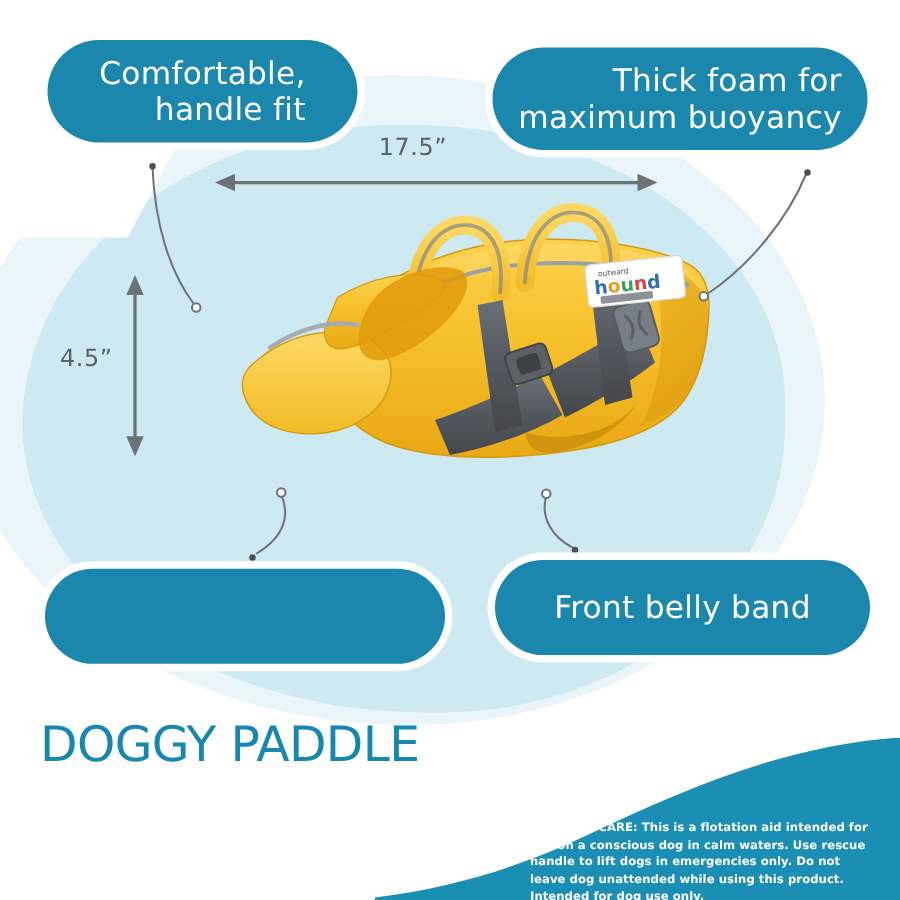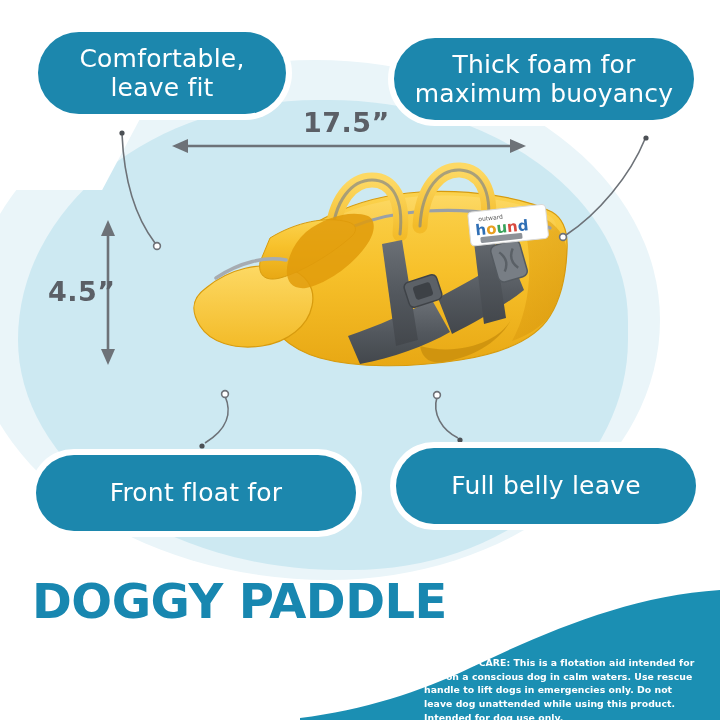--- a/index.html
+++ b/index.html
@@ -23,41 +23,41 @@
     position:absolute;left:0px;top:100px;width:150px;height:90px;background:#ffffff;
     transform:skewX(-28deg);transform-origin:top left;
   }
 
   
   .product{position:absolute;left:120px;top:150px;width:470px;height:255px;}
 
   
   .bubble{
     position:absolute;background:#1c87ad;color:#ffffff;border-radius:46px;
-    display:flex;align-items:center;justify-content:center;text-align:center;
+    display:flex;align-items:center;justify-content:center;text-align:right;
     font-size:25px;line-height:1.18;font-weight:400;letter-spacing:.2px;
     box-shadow:0 0 0 6px #ffffff;
     padding:6px 16px;box-sizing:border-box;
   }
   #bubble-tl{left:38px;top:32px;width:248px;height:82px;}
   #bubble-tr{left:394px;top:38px;width:300px;height:82px;}
   #bubble-bl{left:36px;top:455px;width:320px;height:76px;}
   #bubble-br{left:396px;top:448px;width:300px;height:76px;}
 
   
   .dim-label{
-    position:absolute;color:#5b5f66;font-weight:bold;font-size:27px;letter-spacing:.5px;
+    position:absolute;color:#5b5f66;font-weight:normal;font-size:19px;letter-spacing:.5px;
   }
   #dim-w-label{left:303px;top:107px;}
   #dim-h-label{left:48px;top:276px;}
 
   
   .headline{
     position:absolute;left:32px;top:578px;color:#1887b0;
-    font-weight:bold;font-size:48px;line-height:.96;letter-spacing:-.5px;
+    font-weight:normal;font-size:39px;line-height:.96;letter-spacing:-.5px;
   }
   .headline div{white-space:nowrap;}
 
   
   .wave-wrap{position:absolute;left:300px;top:590px;width:420px;height:130px;overflow:hidden;}
   .safety-text{
     position:absolute;left:424px;top:656px;width:276px;color:#ffffff;
     font-size:9.3px;line-height:1.47;font-weight:bold;letter-spacing:.05px;
   }
 
@@ -193,37 +193,37 @@
       <circle cx="460" cy="440" r="2.6" fill="#4c5055" stroke="none"></circle>
     </g>
   </svg>
 
   <div class="dim-label" id="dim-w-label">17.5”</div>
   <div class="dim-label" id="dim-h-label">4.5”</div>
 
   <div class="bubble" id="bubble-tl">
     <span>
       <span>Comfortable,</span><br>
-      <span>leave fit</span>
+      <span>handle fit</span>
     </span>
   </div>
   <div class="bubble" id="bubble-tr">
     <span>
       <span>Thick foam for</span><br>
       <span>maximum buoyancy</span>
     </span>
   </div>
   <div class="bubble" id="bubble-bl">
     <span>
-      <span>Front float for</span><br>
+      <br>
     </span>
   </div>
   <div class="bubble" id="bubble-br">
     <span>
-      <span>Full belly leave</span><br>
+      <span>Front belly band</span><br>
     </span>
   </div>
 
   <div class="wave-wrap">
     <svg width="420" height="130" viewBox="0 0 420 130" preserveAspectRatio="none">
       <path d="M420 0 C330 6 250 40 170 78 C120 102 64 120 0 128 L0 130 L420 130 Z" fill="#1b8fb3"></path>
     </svg>
   </div>
 
   <div class="headline">

